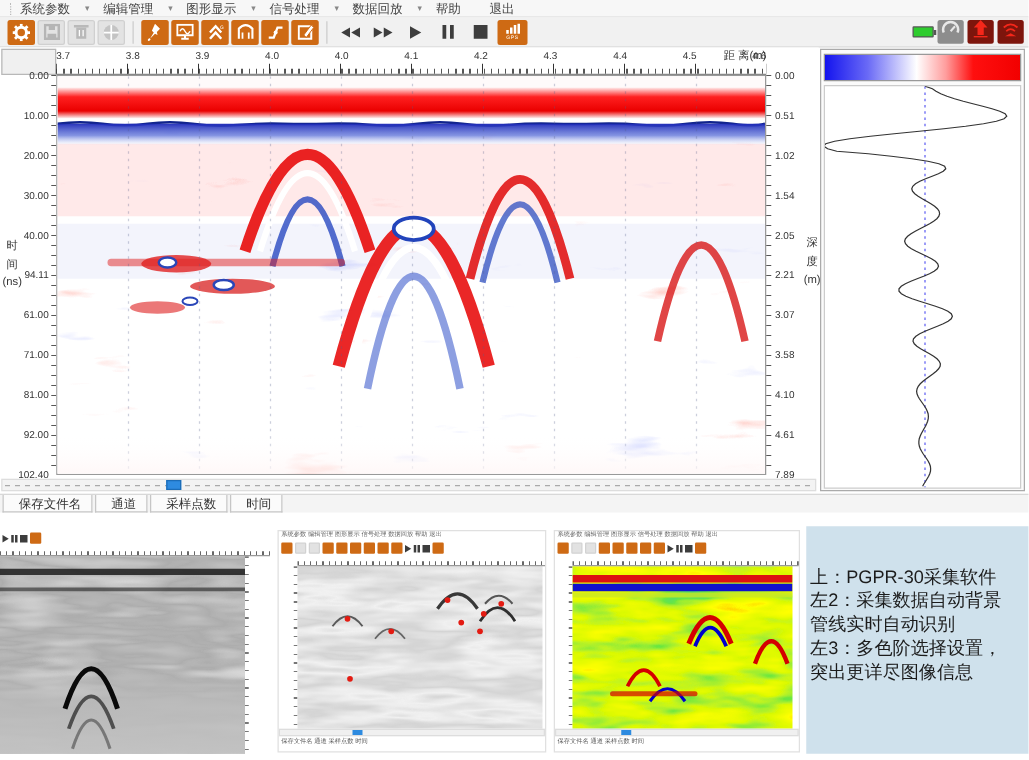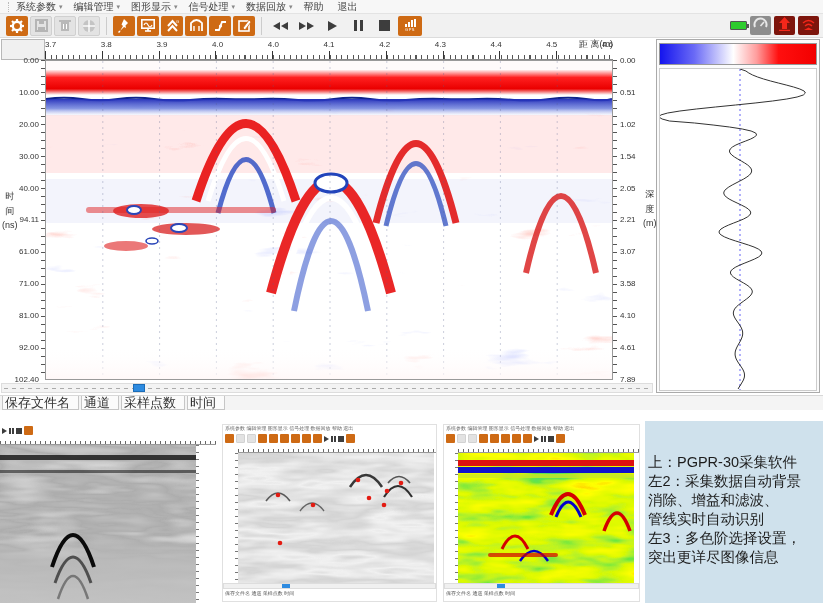--- a/index.html
+++ b/index.html
@@ -3,21 +3,21 @@
 <meta charset="utf-8">
 <style>
   * { margin:0; padding:0; box-sizing:border-box; }
   body { background:#fff; font-family:"Liberation Sans", sans-serif; }
   #screen { position:relative; width:823px; height:608px; background:#fff; overflow:hidden; }
 
   
   .menubar { position:absolute; left:0; top:0; width:823px; height:14px; background:#f7f7f7;
              border-bottom:1px solid #e3e3e3; display:flex; align-items:center; padding-left:8px; }
   .menubar .grip { width:3px; height:10px; border-left:1px dotted #bbb; margin-right:5px; }
-  .menu-item { font-size:10px; color:#444; margin-right:11px; display:flex; align-items:center; gap:3px; cursor:default; }
+  .menu-item { font-size:10px; color:#444; margin-right:11px; display:flex; align-items:center; gap:12px; cursor:default; }
   .menu-item .caret { font-size:7px; color:#888; }
 
   
   .toolbar { position:absolute; left:0; top:14px; width:823px; height:24px; background:#f1f1f1;
              border-bottom:1px solid #dcdcdc; display:flex; align-items:center; padding-left:6px; gap:2px; }
   .tbtn { width:22px; height:20px; border-radius:2px; display:flex; align-items:center; justify-content:center; flex:0 0 auto; }
   .tbtn.on  { background:#ce6a14; }
   .tbtn.off { background:#e3e3e3; border:1px solid #d0d0d0; }
   .tbtn svg { display:block; }
   .tsep { width:1px; height:18px; background:#ccc; margin:0 4px; }
@@ -68,22 +68,22 @@
 
   
   .rpanel { position:absolute; left:656px; top:39px; width:164px; height:354px; border:1px solid #aaa; background:#fbfbfb; }
   .colorbar { position:absolute; left:2px; top:3px; width:158px; height:22px; border:1px solid #999;
       background:linear-gradient(to right,#1414ee 0%,#6a6af6 22%,#ffffff 47%,#ff9d9d 62%,#ff0f0f 76%,#f20000 100%); }
   .wavebox { position:absolute; left:2px; top:28px; width:158px; height:323px; background:#fff; border:1px solid #ccc; }
 
   
   .statusbar { position:absolute; left:0; top:395px; width:823px; height:15px; background:#f4f4f4;
       border-top:1px solid #d8d8d8; display:flex; align-items:stretch; padding-left:2px; gap:2px; }
-  .stab { font-size:13px; color:#333; background:#fbfbfb; border:1px solid #c6c6c6; border-top:none;
-      padding:1px 8px 0 2px; display:flex; align-items:center; }
+  .stab { font-size:10px; color:#333; background:#fbfbfb; border:1px solid #c6c6c6; border-top:none;
+      padding:1px 8px 0 12px; display:flex; align-items:center; }
 
   
   .thumb { position:absolute; background:#fff; }
   .mini-toolbar { display:flex; align-items:center; gap:2px; height:13px; padding-left:2px; }
   .msq { width:9px; height:9px; border-radius:1px; background:#ce6a14; flex:0 0 auto;
          display:flex; align-items:center; justify-content:center; }
   .msq.dis { background:#e2e2e2; border:1px solid #d2d2d2; }
   .mtri { width:0; height:0; border-left:5px solid #3d3d3d; border-top:3px solid transparent; border-bottom:3px solid transparent; }
   .mbar { width:2px; height:6px; background:#3d3d3d; }
   .msq2 { width:6px; height:6px; background:#3d3d3d; }
@@ -620,19 +620,18 @@
     <div class="mini-scroll">
         <span class="mini-thumbpos" style="left:52px;"></span>
       </div>
     <div class="mini-status">保存文件名  通道  采样点数  时间</div>
   </div>
 
   <div class="caption">
 
   <div>上：PGPR-30采集软件</div>
       <div>左2：采集数据自动背景</div>
-      <div>消除、增益和滤波、</div>
       <div>管线实时自动识别</div>
       <div>左3：多色阶选择设置，</div>
       <div>突出更详尽图像信息</div>
     </div>
 
 </div>
 
 </body></html>

